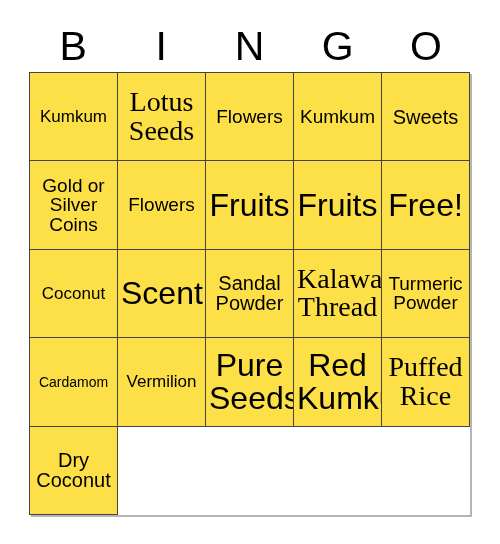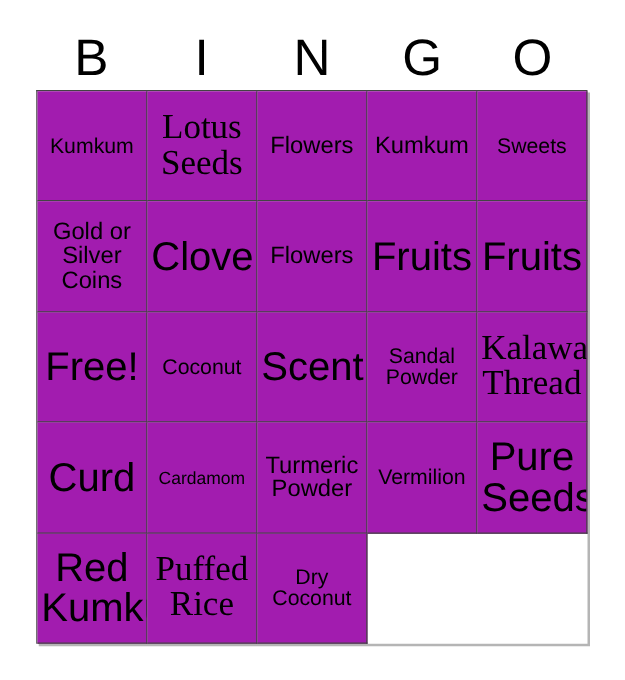--- a/index.html
+++ b/index.html
@@ -64,37 +64,37 @@
   .cell {
     box-sizing: border-box;
     border-right: 1.5px solid #444444;
     border-bottom: 1.5px solid #444444;
     display: flex;
     align-items: center;
     justify-content: center;
     text-align: center;
     padding: 2px 3px;
     overflow: hidden;
-    background: #a21caf;
+    background: #fde047;
   }
 
   .cell-text {
     display: block;
     width: 100%;
     text-align: center;
     line-height: 1.02;
     word-break: normal;
     color: #000000;
   }
 
   
   .sz-xs .cell-text { font-size: 14px; }
   .sz-s  .cell-text { font-size: 17px; }
   .sz-m  .cell-text { font-size: 19px; }
-  .sz-l  .cell-text { font-size: 17px; text-align: center; }
+  .sz-l  .cell-text { font-size: 20px; text-align: center; }
   .sz-xl .cell-text { font-size: 28px; font-family: Liberation Serif, serif; }
   .sz-xxl .cell-text { font-size: 32px; }
 </style>
 </head>
 <body>
 
 <div class="card">
 
   <div class="header-row">
     <div class="header-cell">B</div>
@@ -118,23 +118,20 @@
     <div class="cell sz-m">
         <span class="cell-text">Kumkum</span>
       </div>
     <div class="cell sz-l">
         <span class="cell-text">Sweets</span>
       </div>
 
     <div class="cell sz-m">
         <span class="cell-text">Gold or Silver Coins</span>
       </div>
-    <div class="cell sz-xxl">
-        <span class="cell-text">Clove</span>
-      </div>
     <div class="cell sz-m">
         <span class="cell-text">Flowers</span>
       </div>
     <div class="cell sz-xxl">
         <span class="cell-text">Fruits</span>
       </div>
     <div class="cell sz-xxl">
         <span class="cell-text">Fruits</span>
       </div>
 
@@ -147,28 +144,25 @@
     <div class="cell sz-xxl">
         <span class="cell-text">Scent</span>
       </div>
     <div class="cell sz-l">
         <span class="cell-text">Sandal Powder</span>
       </div>
 
     <div class="cell sz-xl">
         <span class="cell-text">Kalawa Thread</span>
       </div>
-    <div class="cell sz-xxl">
-        <span class="cell-text">Curd</span>
+    <div class="cell sz-m">
+        <span class="cell-text">Turmeric Powder</span>
       </div>
     <div class="cell sz-xs">
         <span class="cell-text">Cardamom</span>
-      </div>
-    <div class="cell sz-m">
-        <span class="cell-text">Turmeric Powder</span>
       </div>
 
     <div class="cell sz-s">
         <span class="cell-text">Vermilion</span>
       </div>
     <div class="cell sz-xxl">
         <span class="cell-text">Pure Seeds</span>
       </div>
     <div class="cell sz-xxl">
         <span class="cell-text">Red Kumkum</span>

